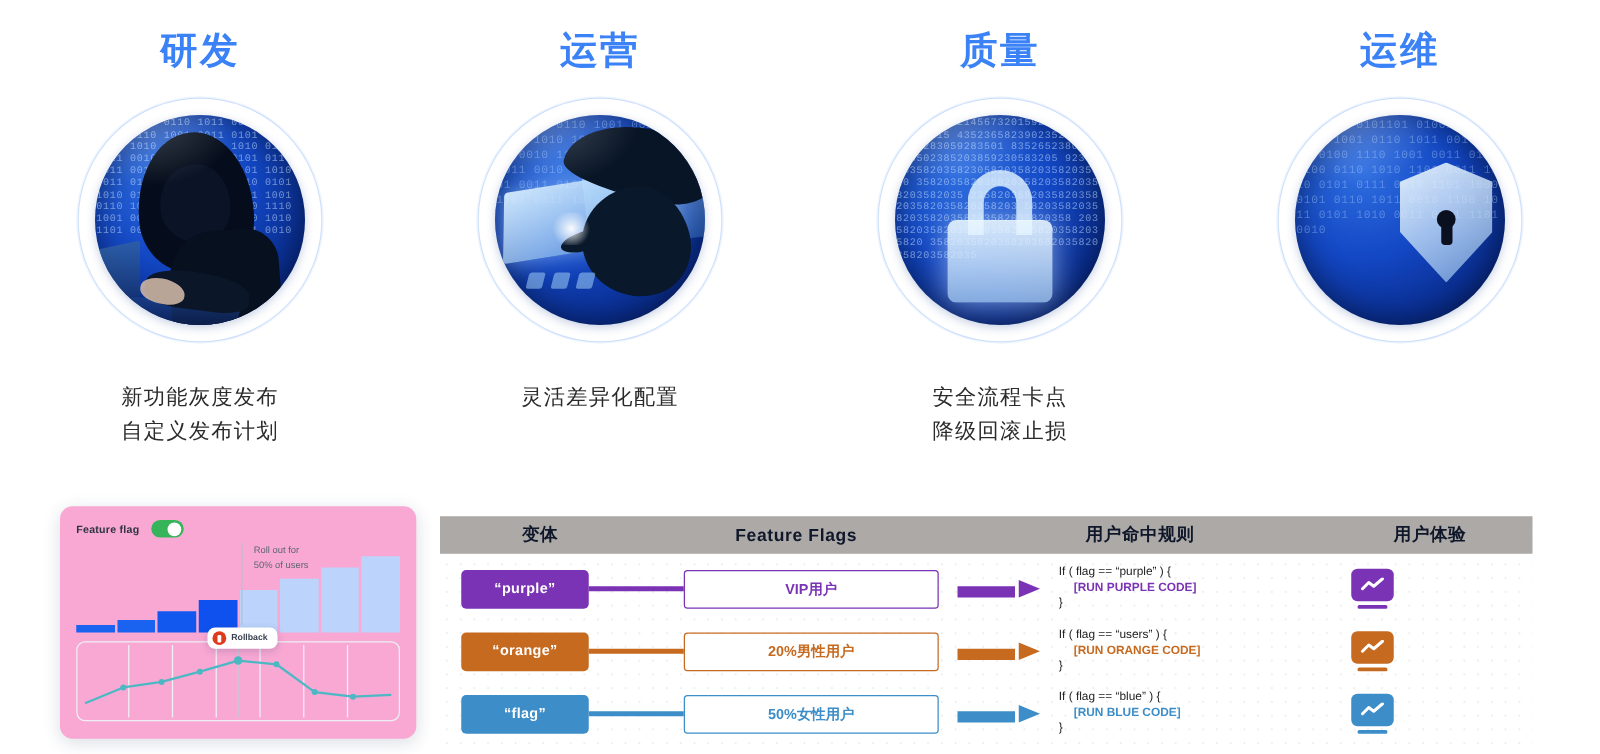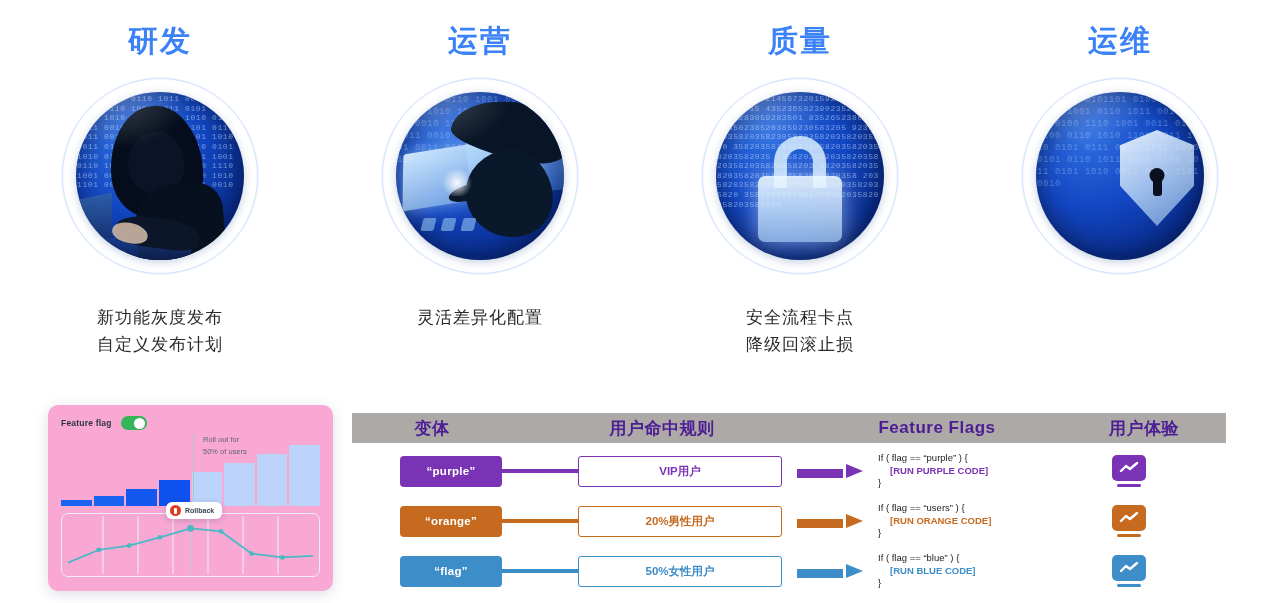--- a/index.html
+++ b/index.html
@@ -202,30 +202,30 @@
   .flags-panel {
     position: absolute; left: 352px; top: 413px; width: 874px; height: 190px;
     background-color: #ffffff;
     background-image: radial-gradient(rgba(165,175,195,.20) 0.8px, transparent 0.8px);
     background-size: 11px 11px;
   }
   .flags-header {
     display: flex; height: 30px; background: #ACA9A6; align-items: center;
   }
   .flags-header .th {
-    color: #4c1d95; font-size: 17px; font-weight: bold; text-align: center; letter-spacing: .5px;
+    color: #0f172a; font-size: 14px; font-weight: bold; text-align: center; letter-spacing: .5px;
   }
   .th.c1 { width: 160px; }
   .th.c2 { width: 300px; }
   .th.c3 { width: 250px; }
   .th.c4 { width: 164px; }
 
   .flag-row { display: flex; align-items: center; height: 44px; margin-top: 6px; }
   .variant-chip {
-    width: 102px; height: 31px; margin-left: 48px;
+    width: 102px; height: 31px; margin-left: 17px;
     border-radius: 4px; color: #fff; font-size: 11.5px; font-weight: bold;
     display: flex; align-items: center; justify-content: center; letter-spacing: .3px;
   }
   .connector { width: 76px; height: 4px; }
   .rule-box {
     width: 204px; height: 31px; background: #fff; border: 1.2px solid;
     border-radius: 3px; display: flex; align-items: center; justify-content: center;
     font-size: 11.5px; font-weight: bold;
   }
   .arrow-wrap { width: 96px; display: flex; align-items: center; justify-content: center; }
@@ -381,22 +381,22 @@
           <circle cx="159.125" cy="17.419354838709673" r="2.4" fill="#4cb8c4"></circle>
           <circle cx="189.75" cy="39.677419354838705" r="2.4" fill="#4cb8c4"></circle>
           <circle cx="220.375" cy="43.38709677419355" r="2.4" fill="#4cb8c4"></circle>
         </svg>
     </div>
   </div>
 
   <div class="flags-panel">
     <div class="flags-header">
       <div class="th c1">变体</div>
+      <div class="th c3">Feature Flags</div>
       <div class="th c2">用户命中规则</div>
-      <div class="th c3">Feature Flags</div>
       <div class="th c4">用户体验</div>
     </div>
     <div id="rows-container">
         <div class="flag-row">
           <div class="variant-chip" style="background:#7A33B5">“purple”</div>
           <div class="connector" style="background:#7A33B5"></div>
           <div class="rule-box" style="border-color:#7A33B5;color:#7A33B5">VIP用户</div>
           <div class="arrow-wrap">
             <div class="arrow">
               <div class="shaft" style="background:#7A33B5"></div>

